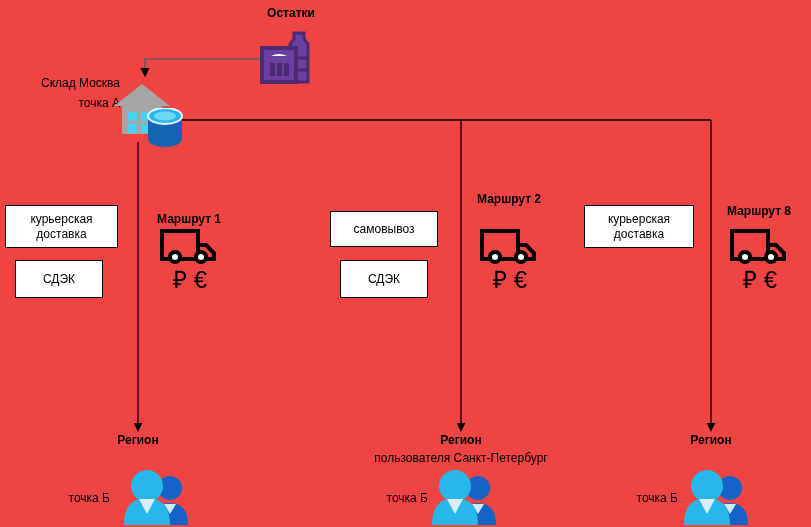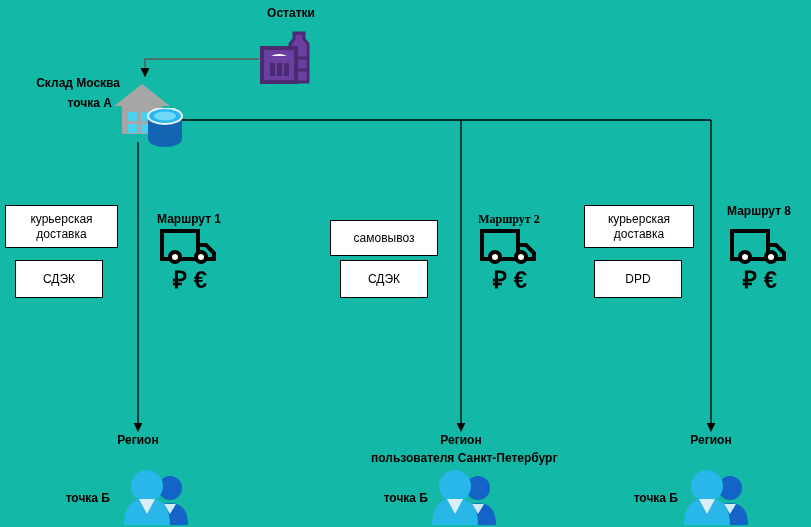--- a/index.html
+++ b/index.html
@@ -7,30 +7,29 @@
     padding: 0;
     background: #ffffff;
   }
   body {
     font-family: "Liberation Sans", sans-serif;
   }
   #canvas {
     position: relative;
     width: 811px;
     height: 527px;
-    background: #14b8a6;
+    background: #ef4444;
     overflow: hidden;
   }
   .lbl {
     position: absolute;
     font-size: 12px;
     color: #000000;
     line-height: 14px;
     white-space: nowrap;
-    font-weight: bold;
   }
   .lbl-bold { font-weight: bold; }
   .lbl-center { text-align: center; }
   .lbl-right { text-align: right; }
 
   .box {
     position: absolute;
     border: 1px solid #000000;
     background: #ffffff;
     box-sizing: border-box;
@@ -90,21 +89,21 @@
 
       <rect x="4" y="18" width="34" height="34" fill="#6b3fa0" stroke="#4a2a70" stroke-width="4"></rect>
       <path d="M13,26 q8,-4 16,0 z" fill="#ffffff"></path>
       <rect x="12" y="33" width="5" height="13" fill="#4a2a70"></rect>
       <rect x="19" y="33" width="5" height="13" fill="#4a2a70"></rect>
       <rect x="26" y="33" width="5" height="13" fill="#4a2a70"></rect>
     </svg>
   </div>
 
   <div class="lbl lbl-right" style="left:20px; top:76px; width:100px;">Склад Москва</div>
-  <div class="lbl lbl-right" style="left:12px; top:96px; width:100px;">точка А</div>
+  <div class="lbl lbl-right" style="left:20px; top:96px; width:100px;">точка А</div>
 
   <div class="icon-abs" style="left:112px; top:82px; width:60px; height:58px;">
     <svg width="60" height="58" viewBox="0 0 60 58">
       <path d="M30,2 L58,24 L50,24 L50,52 L10,52 L10,24 L2,24 z" fill="#a6a6a6"></path>
       <rect x="16" y="30" width="9" height="9" fill="#48d1f0"></rect>
       <rect x="29" y="30" width="9" height="9" fill="#48d1f0"></rect>
       <rect x="16" y="42" width="9" height="9" fill="#48d1f0"></rect>
       <rect x="29" y="42" width="9" height="9" fill="#48d1f0"></rect>
     </svg>
   </div>
@@ -129,44 +128,41 @@
   <div class="icon-abs" style="left:160px; top:228px; width:60px; height:36px;">
     <svg width="60" height="36" viewBox="0 0 60 36">
       <path d="M2,3 h36 v14 h8 l8,8 v6 h-52 z" fill="none" stroke="#000000" stroke-width="4"></path>
       <line x1="38" y1="4" x2="38" y2="30" stroke="#000000" stroke-width="4"></line>
       <circle cx="15" cy="29" r="5" fill="#ffffff" stroke="#000000" stroke-width="4"></circle>
       <circle cx="41" cy="29" r="5" fill="#ffffff" stroke="#000000" stroke-width="4"></circle>
     </svg>
   </div>
   <div class="lbl lbl-center" style="left:160px; top:266px; width:60px; font-size:24px; line-height:28px;">₽ €</div>
 
-  <div class="box" style="left:330px; top:211px; width:108px; height:36px;margin-top:9px;">
+  <div class="box" style="left:330px; top:211px; width:108px; height:36px;">
     <span>самовывоз</span>
   </div>
   <div class="box" style="left:340px; top:260px; width:88px; height:38px;">
     <span>СДЭК</span>
   </div>
 
-  <div class="lbl lbl-bold lbl-center" style="left:468px; top:212px; width:82px;font-family:Liberation Serif, serif;">Маршрут 2</div>
+  <div class="lbl lbl-bold lbl-center" style="left:468px; top:192px; width:82px;">Маршрут 2</div>
 
   <div class="icon-abs" style="left:480px; top:228px; width:60px; height:36px;">
     <svg width="60" height="36" viewBox="0 0 60 36">
       <path d="M2,3 h36 v14 h8 l8,8 v6 h-52 z" fill="none" stroke="#000000" stroke-width="4"></path>
       <line x1="38" y1="4" x2="38" y2="30" stroke="#000000" stroke-width="4"></line>
       <circle cx="15" cy="29" r="5" fill="#ffffff" stroke="#000000" stroke-width="4"></circle>
       <circle cx="41" cy="29" r="5" fill="#ffffff" stroke="#000000" stroke-width="4"></circle>
     </svg>
   </div>
   <div class="lbl lbl-center" style="left:480px; top:266px; width:60px; font-size:24px; line-height:28px;">₽ €</div>
 
   <div class="box" style="left:584px; top:205px; width:110px; height:43px;">
     <span>курьерская доставка</span>
-  </div>
-  <div class="box" style="left:594px; top:260px; width:88px; height:38px;">
-    <span>DPD</span>
   </div>
 
   <div class="lbl lbl-bold lbl-center" style="left:718px; top:204px; width:82px;">Маршрут 8</div>
 
   <div class="icon-abs" style="left:730px; top:228px; width:60px; height:36px;">
     <svg width="60" height="36" viewBox="0 0 60 36">
       <path d="M2,3 h36 v14 h8 l8,8 v6 h-52 z" fill="none" stroke="#000000" stroke-width="4"></path>
       <line x1="38" y1="4" x2="38" y2="30" stroke="#000000" stroke-width="4"></line>
       <circle cx="15" cy="29" r="5" fill="#ffffff" stroke="#000000" stroke-width="4"></circle>
       <circle cx="41" cy="29" r="5" fill="#ffffff" stroke="#000000" stroke-width="4"></circle>

